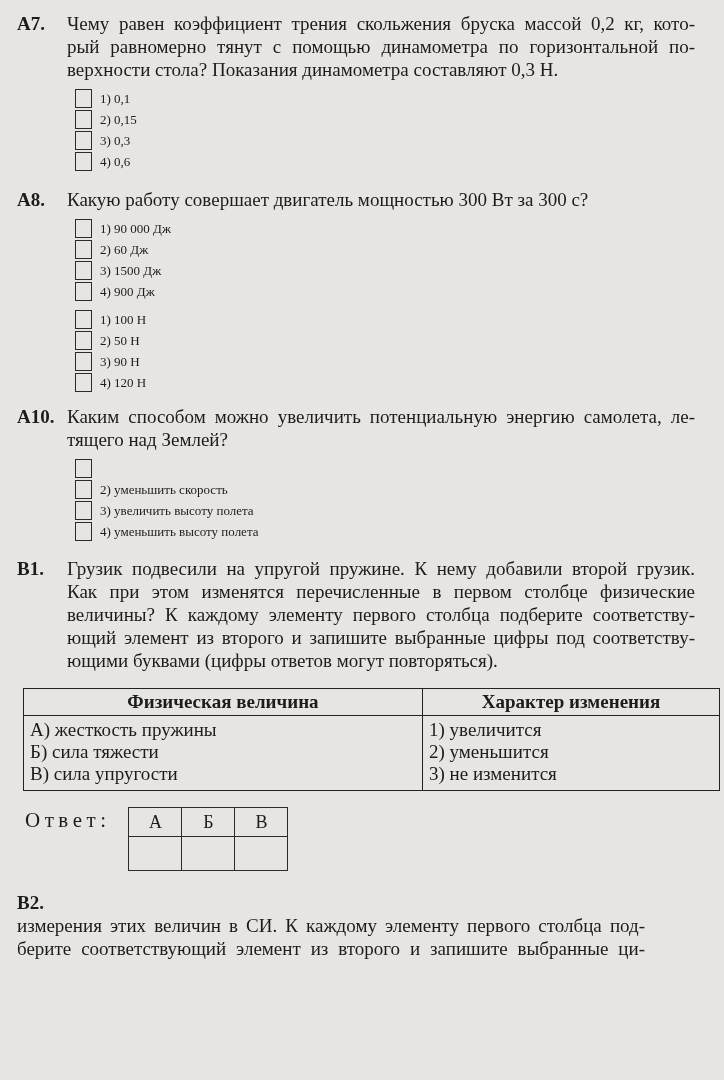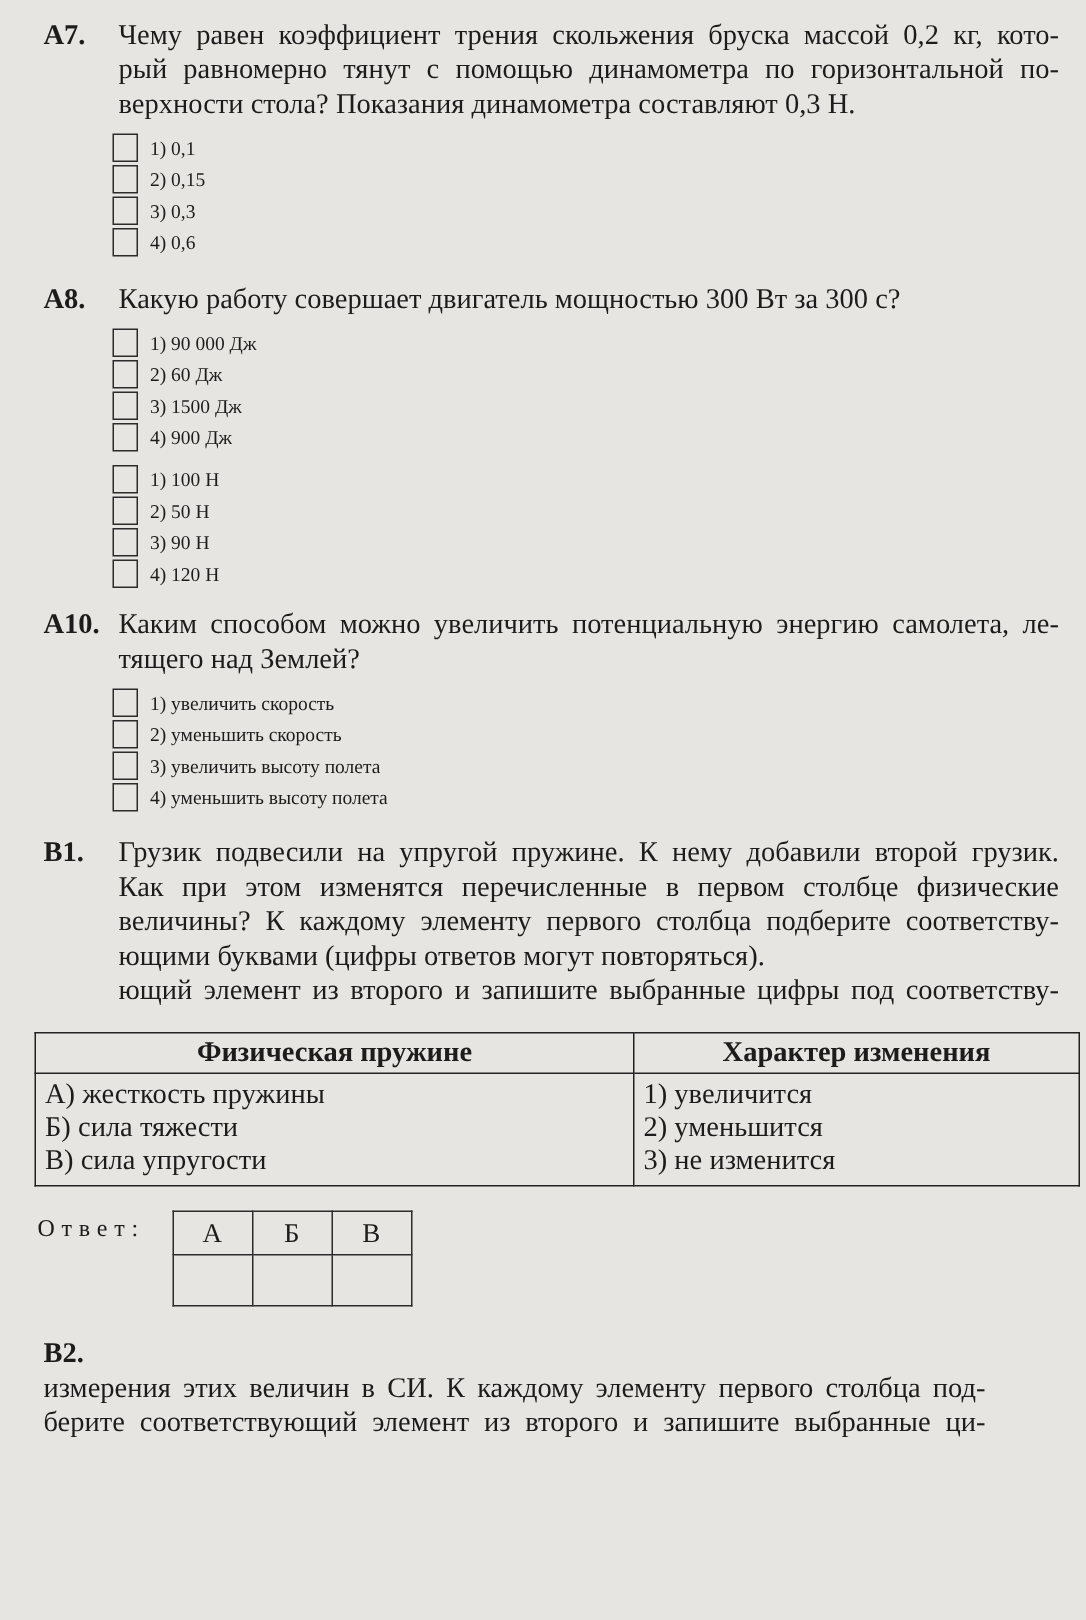--- a/index.html
+++ b/index.html
@@ -14,21 +14,21 @@
     color: #1c1c1c;
     overflow: hidden;
     position: relative;
   }
   .doc {
     width: 724px;
   }
   
   .question {
     display: flex;
-    margin-left: 29px;
+    margin-left: 17px;
     margin-right: 18px;
   }
   .q-label {
     width: 50px;
     flex-shrink: 0;
     font-weight: bold;
     font-size: 19px;
     line-height: 23px;
   }
   .q-text {
@@ -103,21 +103,21 @@
     line-height: 22px;
     white-space: nowrap;
   }
   
   .answer-row {
     display: flex;
     align-items: flex-start;
     margin: 16px 0 0 25px;
   }
   .answer-label {
-    font-size: 16px;
+    font-size: 21px;
     letter-spacing: 4.5px;
     line-height: 26px;
     margin-right: 18px;
   }
   .answer-table {
     border-collapse: collapse;
   }
   .answer-table th, .answer-table td {
     border: 1.6px solid #2b2b2b;
     width: 50px;
@@ -207,21 +207,20 @@
   <div class="question mt-a10">
     <div class="q-label">А10.</div>
     <div class="q-text">
       <div class="q-line">Каким способом можно увеличить потенциальную энергию самолета, ле-</div>
       <div class="q-line final">тящего над Землей?</div>
     </div>
   </div>
   <div class="options">
     <div class="option">
       <span class="checkbox"></span>
-      <span class="option-text">1) увеличить скорость</span>
     </div>
     <div class="option">
       <span class="checkbox"></span>
       <span class="option-text">2) уменьшить скорость</span>
     </div>
     <div class="option">
       <span class="checkbox"></span>
       <span class="option-text">3) увеличить высоту полета</span>
     </div>
     <div class="option">
@@ -229,29 +228,29 @@
       <span class="option-text">4) уменьшить высоту полета</span>
     </div>
   </div>
 
   <div class="question mt-b1">
     <div class="q-label">В1.</div>
     <div class="q-text">
       <div class="q-line">Грузик подвесили на упругой пружине. К нему добавили второй грузик.</div>
       <div class="q-line">Как при этом изменятся перечисленные в первом столбце физические</div>
       <div class="q-line">величины? К каждому элементу первого столбца подберите соответству-</div>
+      <div class="q-line">ющий элемент из второго и запишите выбранные цифры под соответству-</div>
       <div class="q-line final">ющими буквами (цифры ответов могут повторяться).</div>
-      <div class="q-line">ющий элемент из второго и запишите выбранные цифры под соответству-</div>
     </div>
   </div>
 
   <table class="match-table">
     <tbody>
         <tr>
-      <th class="col-left">Физическая пружине</th>
+      <th class="col-left">Физическая величина</th>
       <th class="col-right">Характер изменения</th>
     </tr>
     <tr>
       <td class="col-left">
         <div class="match-item">А) жесткость пружины</div>
         <div class="match-item">Б) сила тяжести</div>
         <div class="match-item">В) сила упругости</div>
       </td>
       <td class="col-right">
         <div class="match-item">1) увеличится</div>

